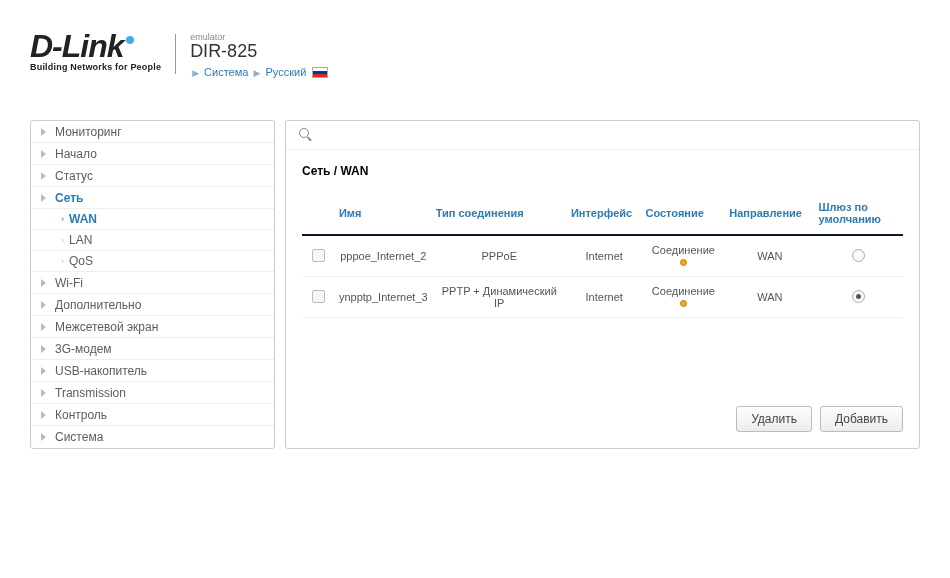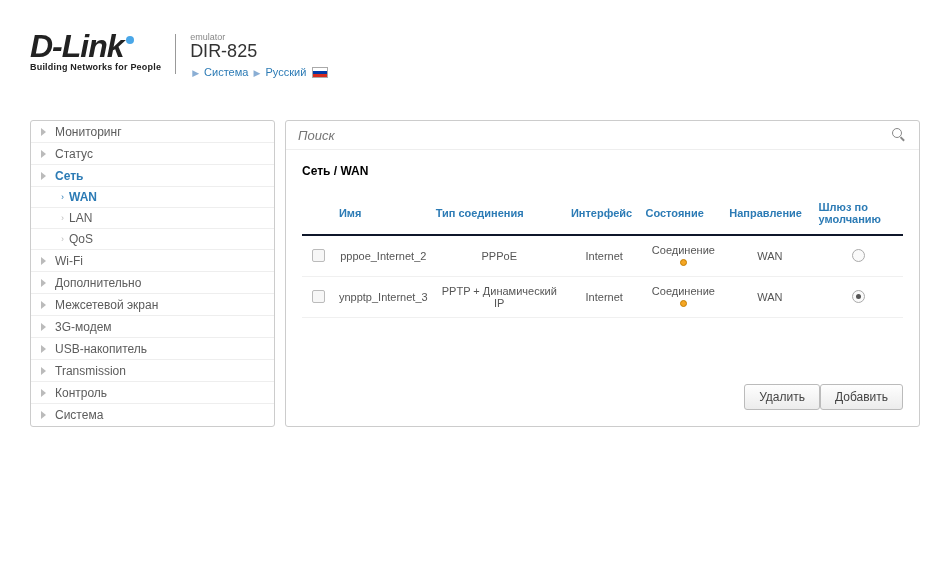--- a/index.html
+++ b/index.html
@@ -39,21 +39,21 @@
     .search .sico::after { content:""; position:absolute; width:5px; height:1.5px; background:#888; transform:rotate(45deg); left:9px; top:11px; }
     .content { padding:14px 16px; flex:1; position:relative; }
     .title { color:#000000; font-size:12px; margin-bottom:14px;font-weight:bold; }
     table.wan { width:100%; border-collapse:collapse; }
     table.wan th { color:#2c7bb5; font-weight:700; font-size:11px; padding:9px 4px; border-bottom:2px solid #0f172a; text-align:left; }
     table.wan td { font-size:11px; color:#555; padding:8px 4px; border-bottom:1px solid #f0f0f0; text-align:center; }
     .chk { width:13px; height:13px; border:1px solid #bbb; border-radius:2px; display:inline-block; background:#f7f7f7; cursor:pointer; }
     .status-dot { width:7px; height:7px; border-radius:50%; background:#f5a623; border:1px solid #c47e00; display:inline-block; margin-top:2px; }
     .radio { width:13px; height:13px; border:1px solid #aaa; border-radius:50%; display:inline-block; background:#fafafa; position:relative; cursor:pointer; }
     .radio.on::after { content:""; position:absolute; width:5px; height:5px; border-radius:50%; background:#555; left:3px; top:3px; }
-    .actions { position:absolute; right:16px; bottom:16px; display:flex; }
+    .actions { position:absolute; right:16px; bottom:16px; display:flex; gap:8px; }
     .btn { padding:5px 14px; border:1px solid #bbb; border-radius:3px; background:linear-gradient(#fefefe,#ececec); font-size:12px; color:#444; cursor:pointer; }
     .callout { position:absolute; z-index:50; }
   </style>
 </head>
 <body>
 
 <div class="page">
   <div class="header">
     <div class="logo">
       <span class="logo-main"><span class="dash">D</span>-Link<span class="logo-dot"></span></span>
@@ -75,20 +75,24 @@
 
   <div class="layout">
 
     <div class="sidebar">
       <div class="nav-item">
           <span class="ico"></span>
           <span class="lbl">Мониторинг</span>
         </div>
       <div class="nav-item">
           <span class="ico"></span>
+          <span class="lbl">Начало</span>
+        </div>
+      <div class="nav-item">
+          <span class="ico"></span>
           <span class="lbl">Статус</span>
         </div>
       <div class="nav-item sel">
           <span class="ico"></span>
           <span class="lbl">Сеть</span>
         </div>
       <div class="sub-item sel">
           <span class="arr">›</span>
           <span class="lbl">WAN</span>
         </div>
@@ -129,21 +133,20 @@
           <span class="lbl">Контроль</span>
         </div>
       <div class="nav-item">
           <span class="ico"></span>
           <span class="lbl">Система</span>
         </div>
     </div>
 
     <div class="main">
       <div class="search">
-        <input type="text" placeholder="Поиск" style="">
         <span class="sico"></span>
       </div>
       <div class="content">
         <div class="title">Сеть  /  WAN</div>
 
         <table class="wan">
           <thead>
             <tr>
               <th style="width:34px;"></th>
               <th>Имя</th>

